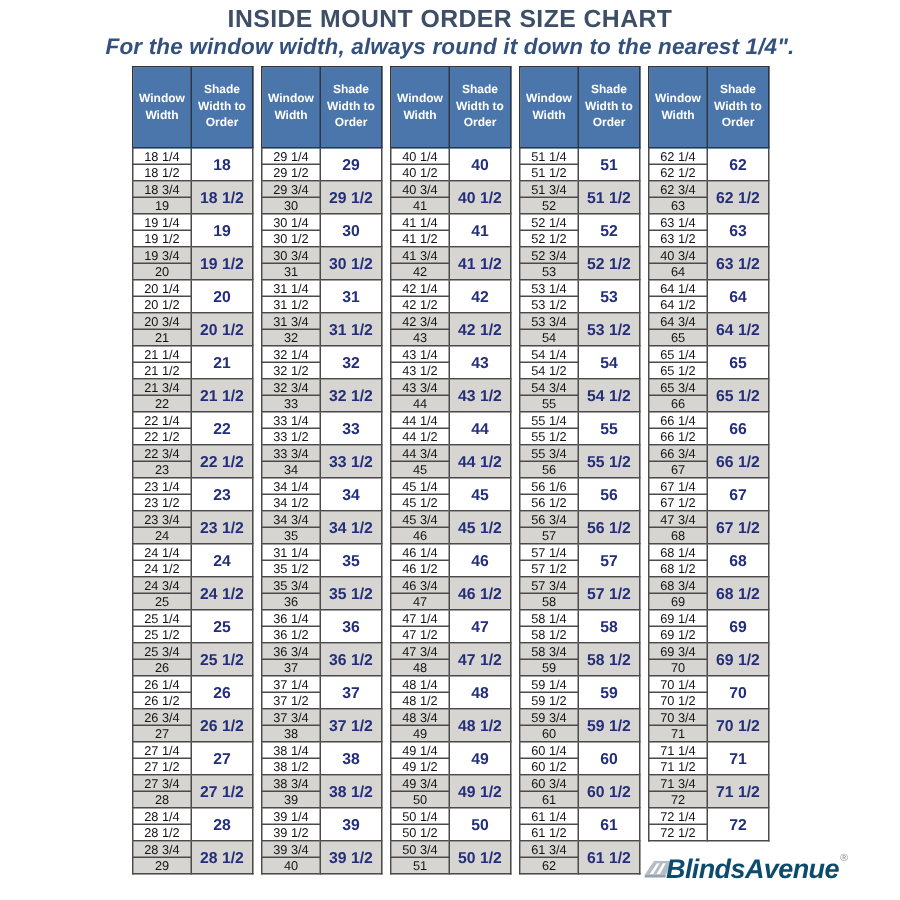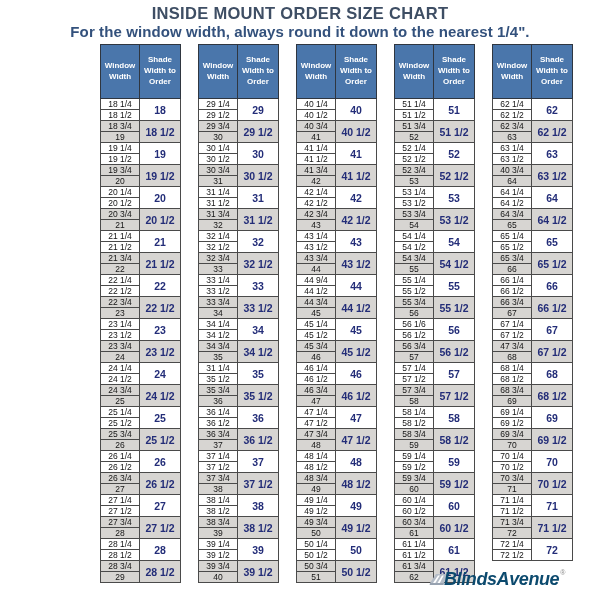--- a/index.html
+++ b/index.html
@@ -11,27 +11,27 @@
     overflow:hidden;
   }
   .title {
     position:absolute; top:4px; left:0; width:600px;
     text-align:center; font-size:16.5px; font-weight:bold;
     color:#3e4e64; letter-spacing:0.3px;
   }
   .subtitle {
     position:absolute; top:23px; left:0; width:600px;
     text-align:center; font-size:15px; font-weight:bold;
-    color:#33517c; letter-spacing:0.1px;
+    color:#33517c; letter-spacing:0.1px;font-style:italic;
   }
   #chart-columns {
     position:absolute; top:44px; left:88px;
     display:flex; gap:5px; align-items:flex-start;
   }
-  table.pair { border-collapse:collapse;margin-left:12px; }
+  table.pair { border-collapse:collapse; }
   .pair th {
     background:#4a76ab; color:#ffffff;
     font-size:8px; font-weight:bold; text-align:center;
     vertical-align:middle; border:1px solid #2f3640;
     height:54px; line-height:1.35; padding:0 1px;
   }
   .pair th.wh { width:39px; }
   .pair th.sh { width:41px; }
   .pair td {
     border:1px solid #4a4a4a; text-align:center;
@@ -439,21 +439,21 @@
           <td class="win">43 1/2</td>
         </tr>
         <tr>
           <td class="win alt">43 3/4</td>
           <td class="shade alt" rowspan="2">43 1/2</td>
         </tr>
         <tr>
           <td class="win alt">44</td>
         </tr>
         <tr>
-          <td class="win">44 9/4</td>
+          <td class="win">44 1/4</td>
           <td class="shade" rowspan="2">44</td>
         </tr>
         <tr>
           <td class="win">44 1/2</td>
         </tr>
         <tr>
           <td class="win alt">44 3/4</td>
           <td class="shade alt" rowspan="2">44 1/2</td>
         </tr>
         <tr>

